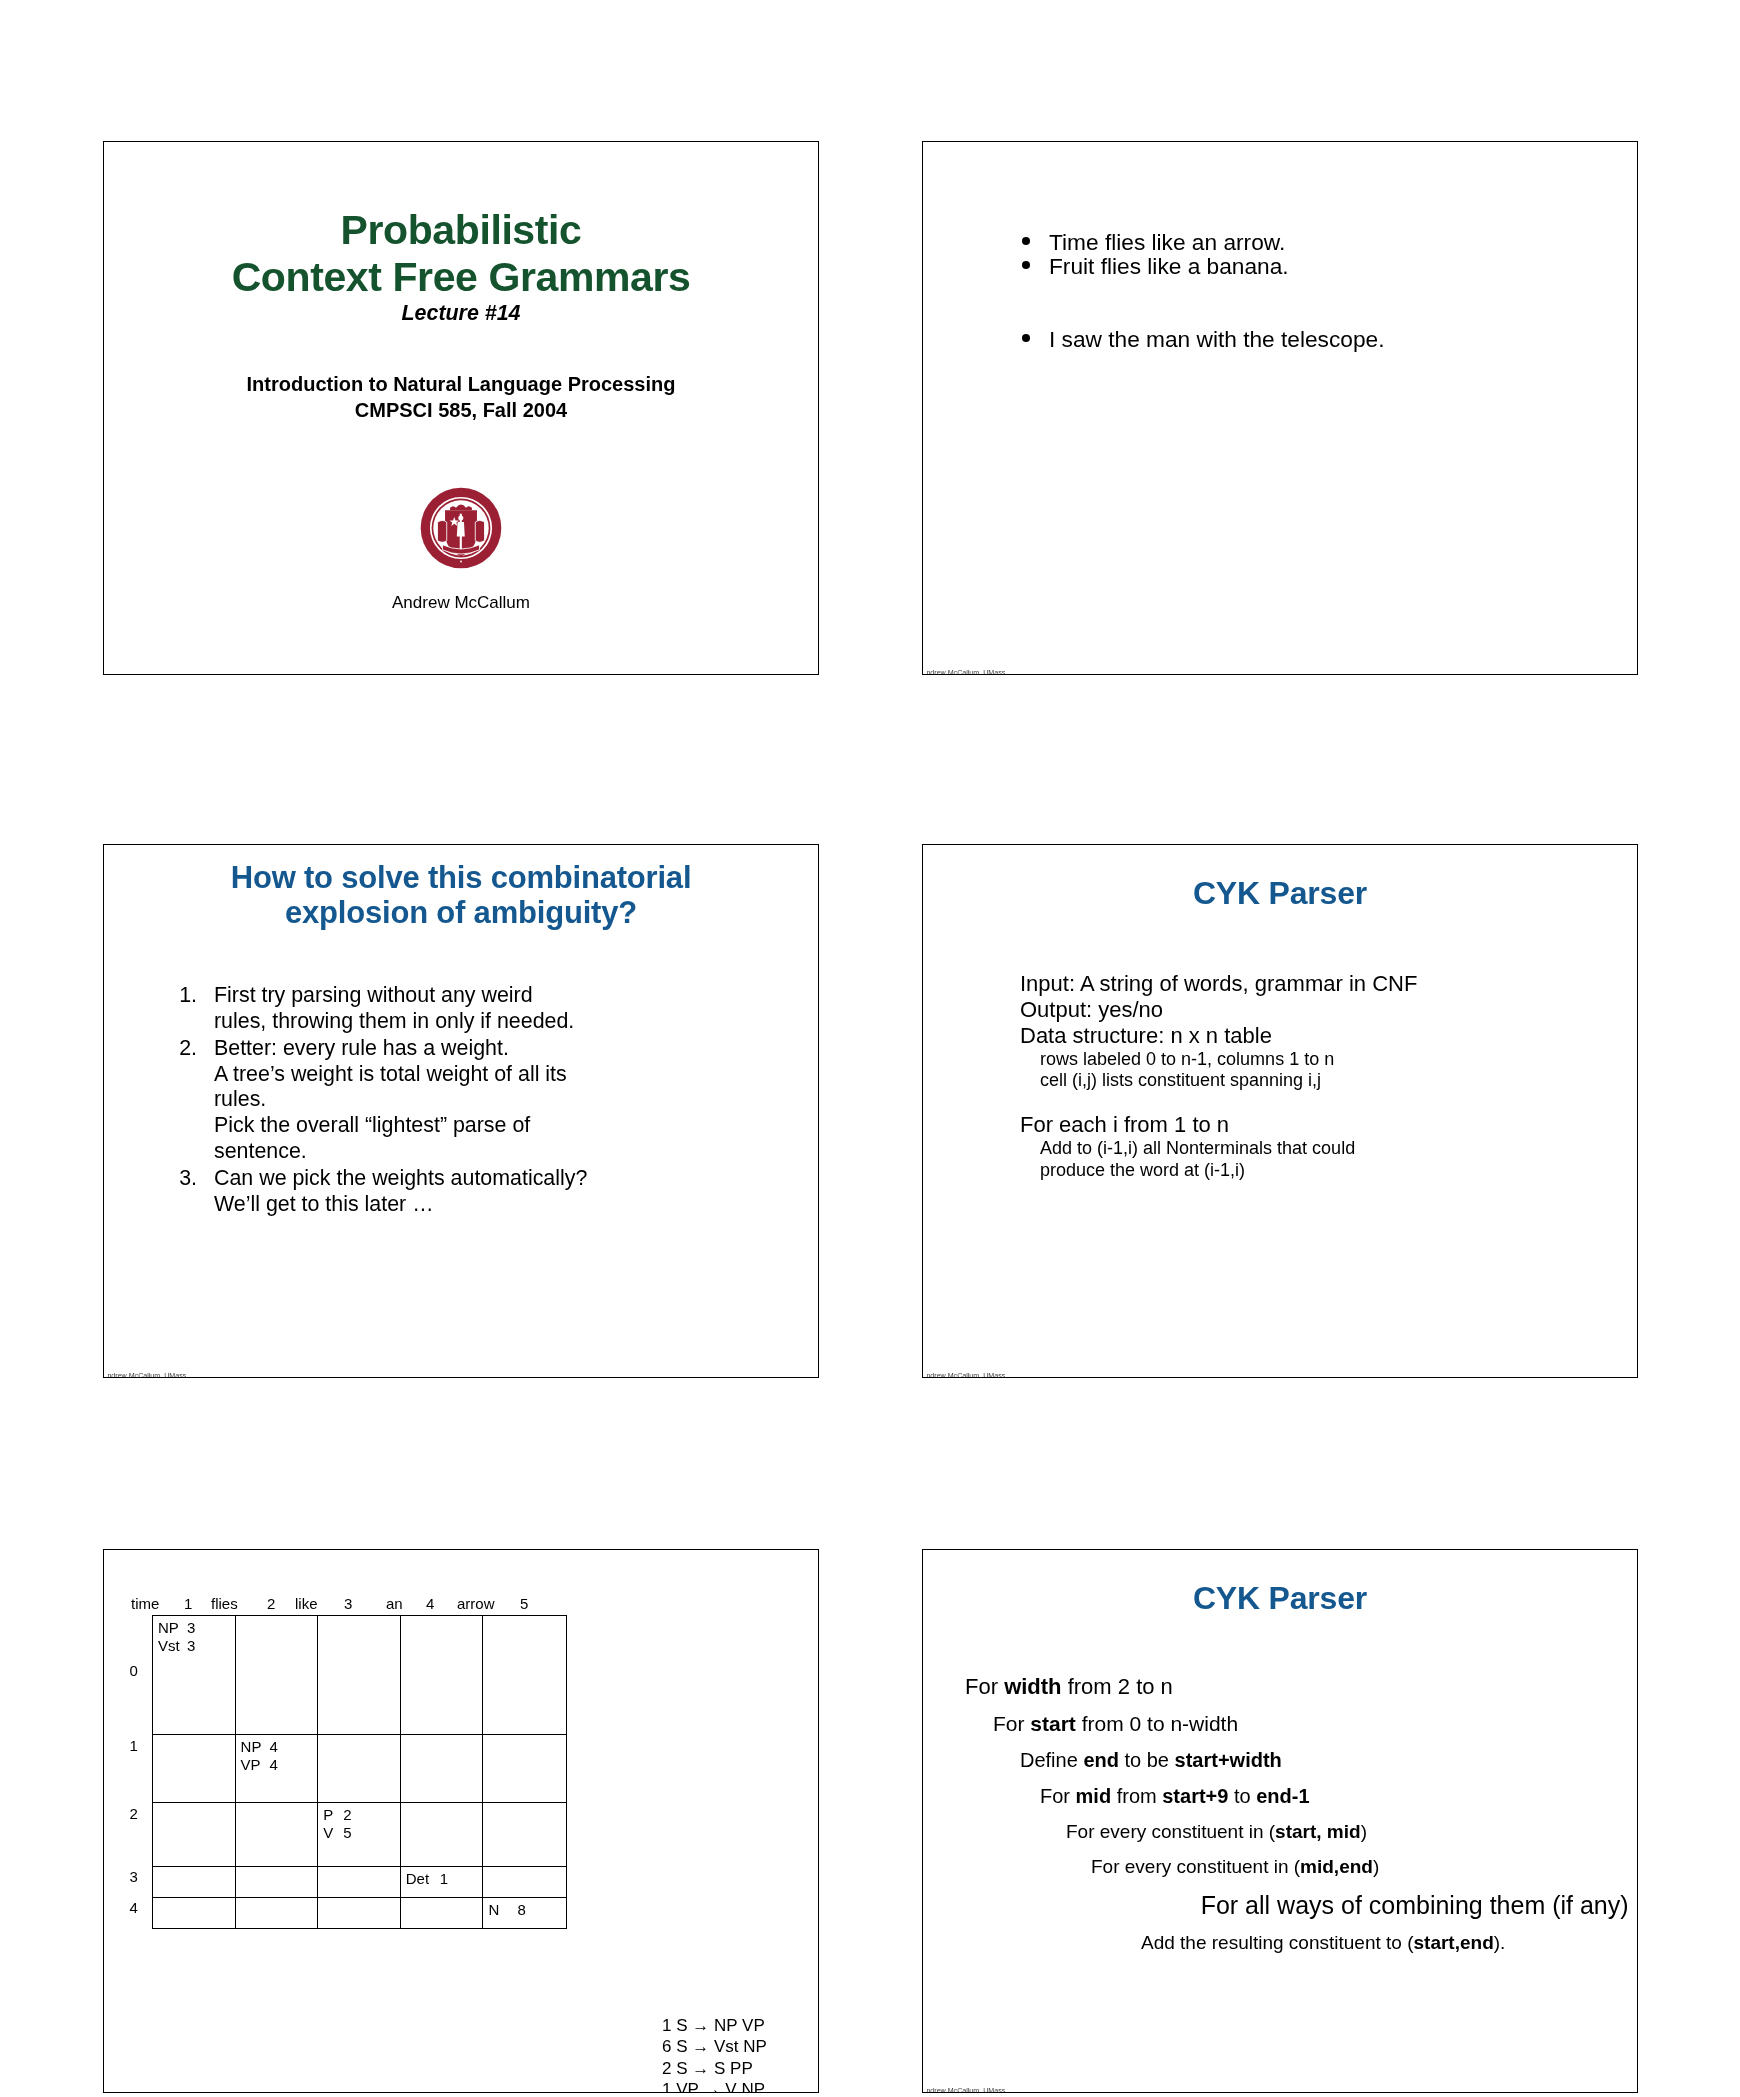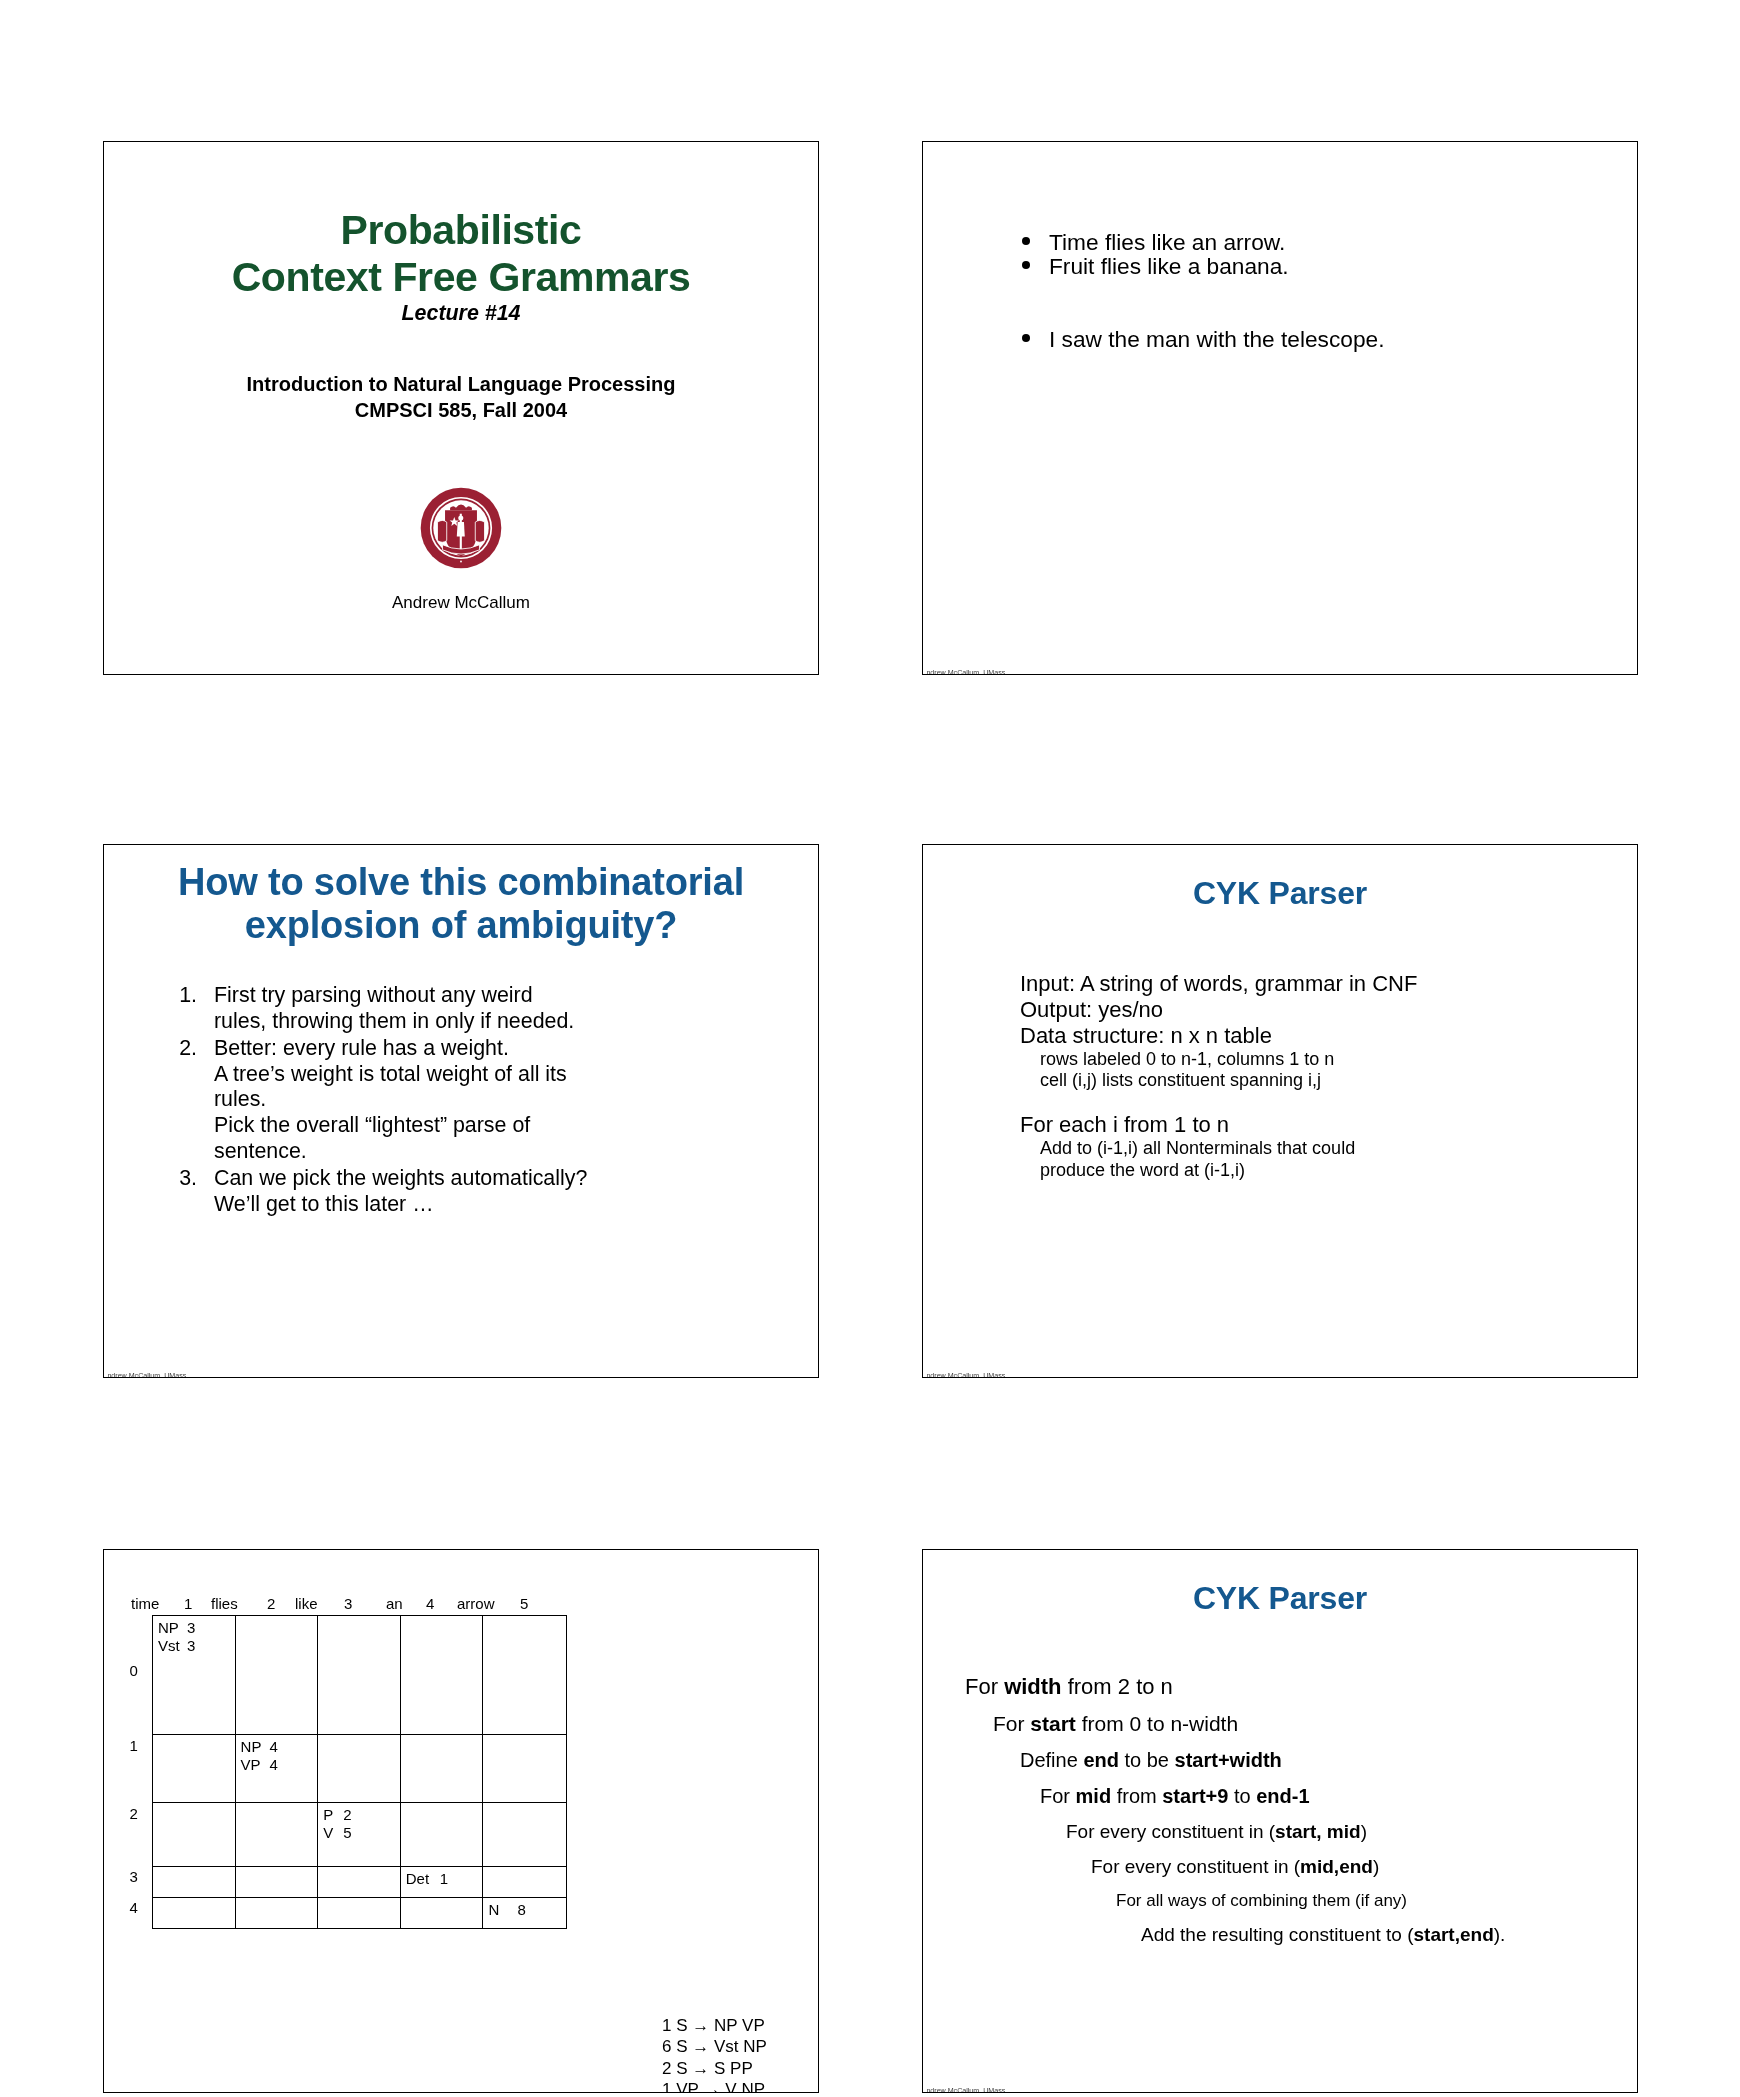--- a/index.html
+++ b/index.html
@@ -142,21 +142,21 @@
     background: #000;
     border-radius: 50%;
   }
   .s2-gap { height: 49px; }
 
   
   #slide3 { left: 103px; top: 844px; width: 716px; height: 534px; }
   .s3-title {
     position: absolute;
     top: 16px; left: 17px; right: 17px;
-    font-size: 38px;
+    font-size: 31px;
   }
   .s3-list {
     position: absolute;
     top: 138px;
     left: 63px;
     right: 21px;
     margin: 0;
     padding: 0;
     list-style: none;
   }
@@ -272,21 +272,21 @@
     line-height: 1.05;
     margin-bottom: 15px;
     white-space: nowrap;
   }
   .s6-l0 { font-size: 22px; padding-left: 0px; }
   .s6-l1 { font-size: 21px; padding-left: 28px; }
   .s6-l2 { font-size: 20px; padding-left: 55px; }
   .s6-l3 { font-size: 20px; padding-left: 75px; }
   .s6-l4 { font-size: 19px; padding-left: 101px; }
   .s6-l5 { font-size: 19px; padding-left: 126px; }
-  .s6-l6 { font-size: 17px; padding-left: 151px; }
+  .s6-l6 { font-size: 25px; padding-left: 151px; text-align: right; }
   .s6-l7 { font-size: 19px; padding-left: 176px; }
   .s6-body b { font-weight: bold; }
 </style>
 </head>
 <body>
 
 <div class="page">
 
   <div class="slide" id="slide1">
     <div class="s1-main-title">

